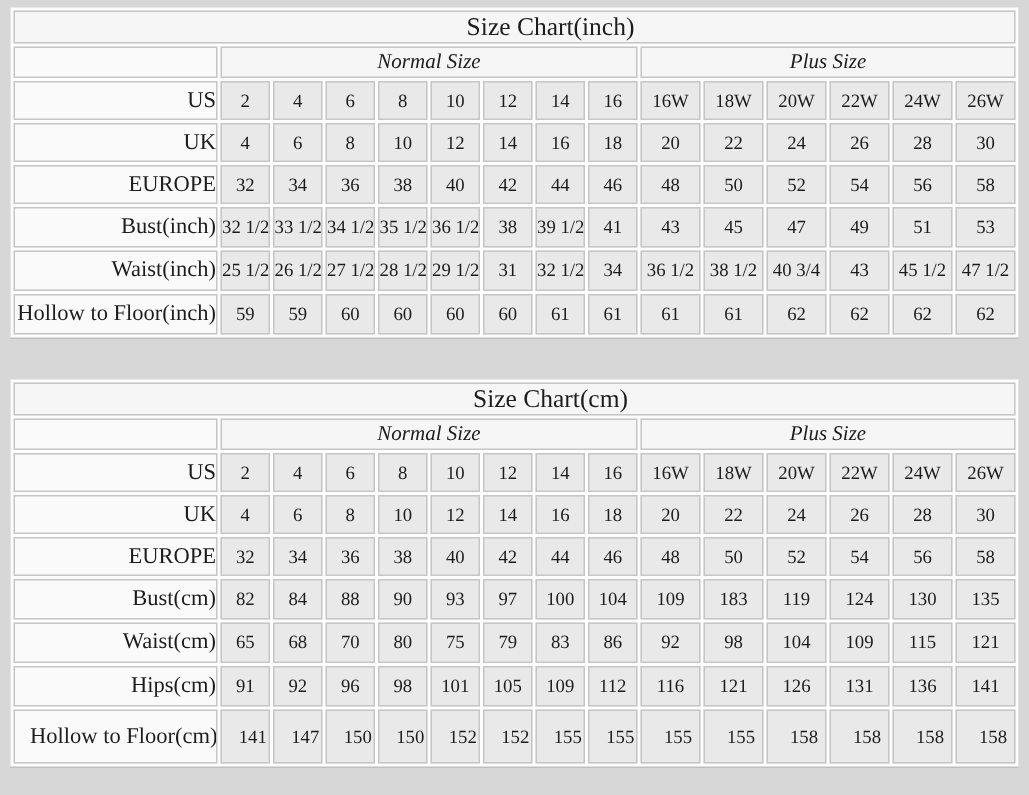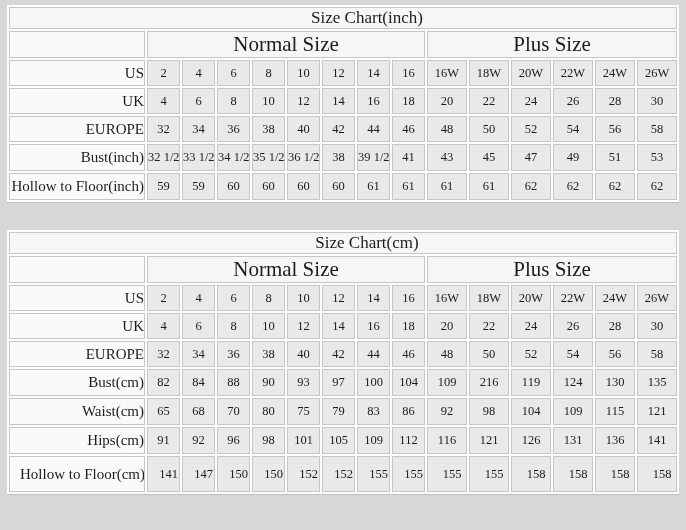--- a/index.html
+++ b/index.html
@@ -35,22 +35,23 @@
     font-size:17px;
     height:21px;
     padding-left:48px;
   }
   td.corner-cell{
     background:var(--label-bg);
     height:21px;
   }
   td.group-cell{
     background:var(--head-bg);
-    font-size:21px;
+    font-size:14px;
     height:21px;
+    font-style:italic;
   }
   td.label-cell{
     background:var(--label-bg);
     font-size:15px;
     text-align:right;
   }
   td.data-cell{
     background:var(--data-bg);
     font-size:12.5px;
   }
@@ -154,20 +155,37 @@
           <td class="data-cell">39 1/2</td>
           <td class="data-cell">41</td>
           <td class="data-cell">43</td>
           <td class="data-cell">45</td>
           <td class="data-cell">47</td>
           <td class="data-cell">49</td>
           <td class="data-cell">51</td>
           <td class="data-cell">53</td>
         </tr>
         <tr>
+          <td class="label-cell">Waist(inch)</td>
+          <td class="data-cell">25 1/2</td>
+          <td class="data-cell">26 1/2</td>
+          <td class="data-cell">27 1/2</td>
+          <td class="data-cell">28 1/2</td>
+          <td class="data-cell">29 1/2</td>
+          <td class="data-cell">31</td>
+          <td class="data-cell">32 1/2</td>
+          <td class="data-cell">34</td>
+          <td class="data-cell">36 1/2</td>
+          <td class="data-cell">38 1/2</td>
+          <td class="data-cell">40 3/4</td>
+          <td class="data-cell">43</td>
+          <td class="data-cell">45 1/2</td>
+          <td class="data-cell">47 1/2</td>
+        </tr>
+        <tr>
           <td class="label-cell">Hollow to Floor(inch)</td>
           <td class="data-cell">59</td>
           <td class="data-cell">59</td>
           <td class="data-cell">60</td>
           <td class="data-cell">60</td>
           <td class="data-cell">60</td>
           <td class="data-cell">60</td>
           <td class="data-cell">61</td>
           <td class="data-cell">61</td>
           <td class="data-cell">61</td>
@@ -264,21 +282,21 @@
           <td class="label-cell">Bust(cm)</td>
           <td class="data-cell">82</td>
           <td class="data-cell">84</td>
           <td class="data-cell">88</td>
           <td class="data-cell">90</td>
           <td class="data-cell">93</td>
           <td class="data-cell">97</td>
           <td class="data-cell">100</td>
           <td class="data-cell">104</td>
           <td class="data-cell">109</td>
-          <td class="data-cell">216</td>
+          <td class="data-cell">183</td>
           <td class="data-cell">119</td>
           <td class="data-cell">124</td>
           <td class="data-cell">130</td>
           <td class="data-cell">135</td>
         </tr>
         <tr>
           <td class="label-cell">Waist(cm)</td>
           <td class="data-cell">65</td>
           <td class="data-cell">68</td>
           <td class="data-cell">70</td>

